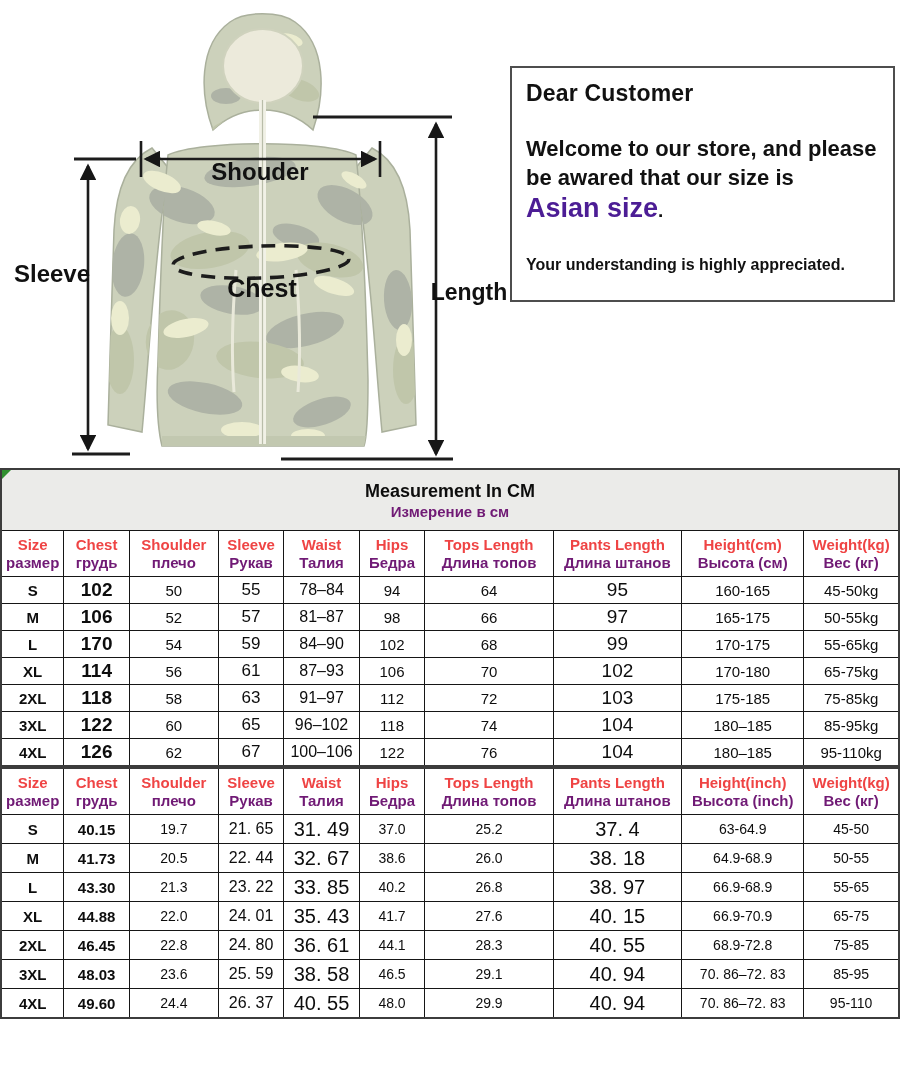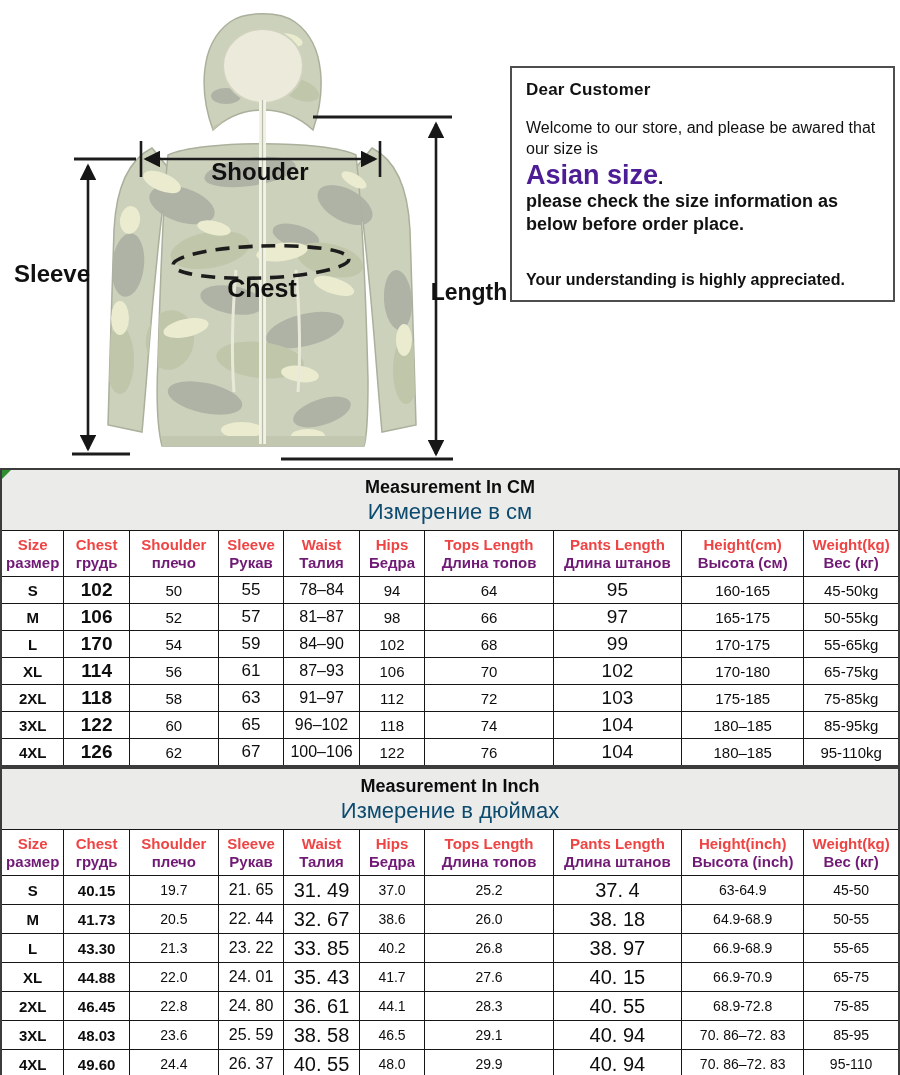--- a/index.html
+++ b/index.html
@@ -7,40 +7,40 @@
     width:900px;height:1075px;background:#ffffff;position:relative;overflow:hidden;
     font-family:"Liberation Sans", sans-serif;
   }
   
   .hero{position:absolute;left:0;top:0;width:900px;height:468px;background:#fff;}
   svg.fig{position:absolute;left:0;top:0;}
   .info-box{
     position:absolute;left:510px;top:66px;width:353px;height:208px;
     border:2px solid #4e4e4e;background:#fff;padding:12px 14px;color:#111;
   }
-  .dc-title{font-size:17px;font-weight:bold;letter-spacing:.2px;}
-  .dc-p1{margin-top:17px;font-size:16px;font-weight:normal;line-height:1.32;}
+  .dc-title{font-size:23px;font-weight:bold;letter-spacing:.2px;}
+  .dc-p1{margin-top:27px;font-size:22px;font-weight:bold;line-height:1.32;}
   .dc-asian{margin-top:2px;line-height:1.05;}
   .dc-asian .hl{font-size:27px;font-weight:bold;color:#4c1d95;}
   .dc-asian .dot{font-size:19px;font-weight:bold;color:#111;}
   .dc-p2{font-size:18px;font-weight:bold;line-height:1.32;}
   .dc-p3{margin-top:34px;font-size:16px;font-weight:bold;}
   
   .tables{position:absolute;left:0;top:468px;width:900px;}
   table.size-table{
     border-collapse:collapse;width:900px;table-layout:fixed;
     border:2px solid #3c3c3c;background:#fff;color:#0d0d0d;
   }
   table.size-table td{border:1px solid #161616;text-align:center;vertical-align:middle;padding:0;}
   col.c0{width:7.0%} col.c1{width:7.3%} col.c2{width:9.9%} col.c3{width:7.3%}
   col.c4{width:8.4%} col.c5{width:7.3%} col.c6{width:14.3%} col.c7{width:14.3%}
   col.c8{width:13.6%} col.c9{width:10.6%}
   td.band{height:60px;background:#ebebe9;position:relative;}
   .band-en{font-size:18px;font-weight:bold;color:#0d0d0d;line-height:1.35;}
-  .band-ru{font-size:22px;font-weight:normal;color:#0c4a6e;line-height:1.2;}
+  .band-ru{font-size:15px;font-weight:bold;color:#701a75;line-height:1.2;}
   .corner{position:absolute;left:0;top:0;width:0;height:0;
     border-top:9px solid #2f8f2f;border-right:9px solid transparent;}
   tr.hrow td{height:45px;}
   .h-en{font-size:15px;font-weight:bold;color:#ef4444;line-height:1.25;}
   .h-ru{font-size:15px;font-weight:bold;color:#701a75;line-height:1.1;}
   td.dc{font-size:15px;}
   td.dc.sz{font-weight:bold;font-size:15px;}
   table.cm td.dc{height:26px;}
   table.cm td.dc.c1{font-size:19px;font-weight:bold;}
   table.cm td.dc.c3{font-size:17px;}
@@ -150,21 +150,20 @@
       <text x="52" y="282" font-size="24" text-anchor="middle">Sleeve</text>
       <text x="262" y="297" font-size="25" text-anchor="middle">Chest</text>
       <text x="469" y="300" font-size="23" text-anchor="middle">Length</text>
     </g>
   </svg>
 
   <div class="info-box">
     <div class="dc-title">Dear Customer</div>
     <div class="dc-p1">Welcome to our store, and please be awared that our size is</div>
     <div class="dc-asian"><span class="hl">Asian size</span><span class="dot">.</span></div>
-    <div class="dc-p2">please check the size information as below before order place.</div>
     <div class="dc-p3">Your understanding is highly appreciated.</div>
   </div>
 </div>
 
 <div class="tables">
   <div>
       <table class="size-table cm">
         <colgroup>
           <col class="c0">
           <col class="c1">
@@ -322,26 +321,20 @@
           <col class="c2">
           <col class="c3">
           <col class="c4">
           <col class="c5">
           <col class="c6">
           <col class="c7">
           <col class="c8">
           <col class="c9">
         </colgroup>
         <tbody>
-          <tr>
-            <td colspan="10" class="band">
-              <div class="band-en">Measurement In Inch</div>
-              <div class="band-ru">Измерение в дюймах</div>
-            </td>
-          </tr>
           <tr class="hrow">
             <td class="hc c0">
               <div class="h-en">Size</div>
               <div class="h-ru">размер</div>
             </td>
             <td class="hc c1">
               <div class="h-en">Chest</div>
               <div class="h-ru">грудь</div>
             </td>
             <td class="hc c2">

